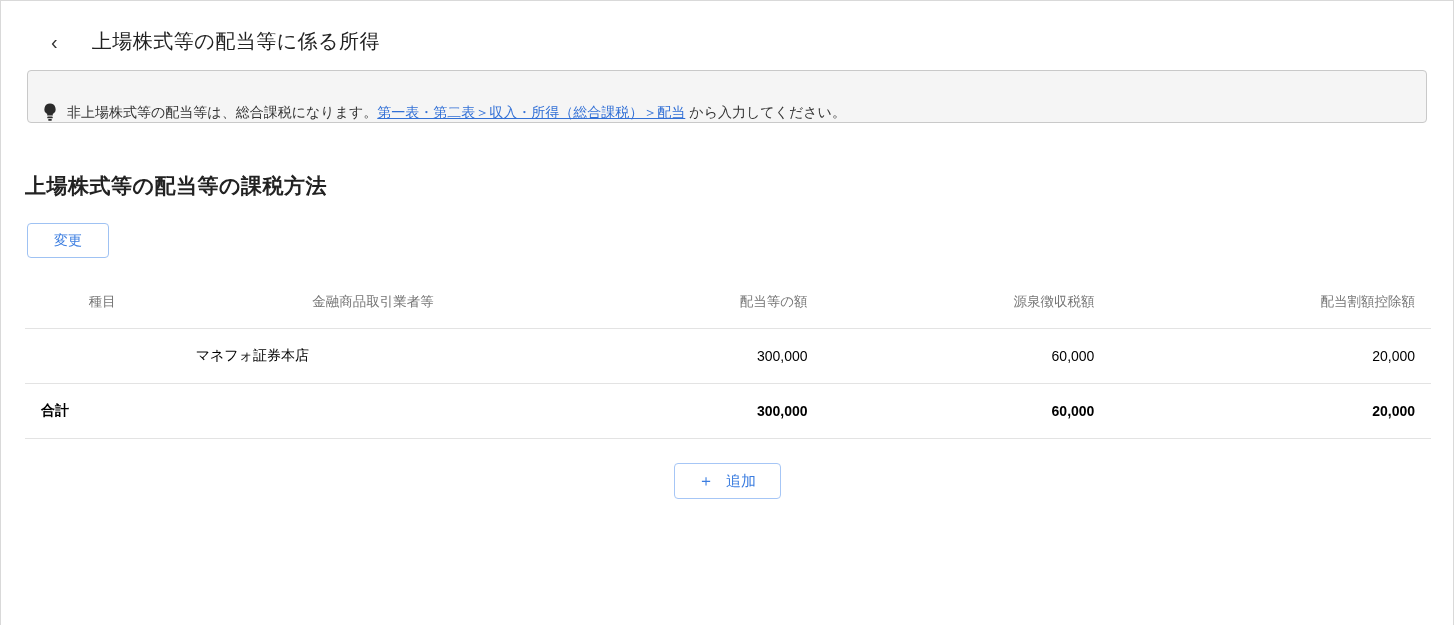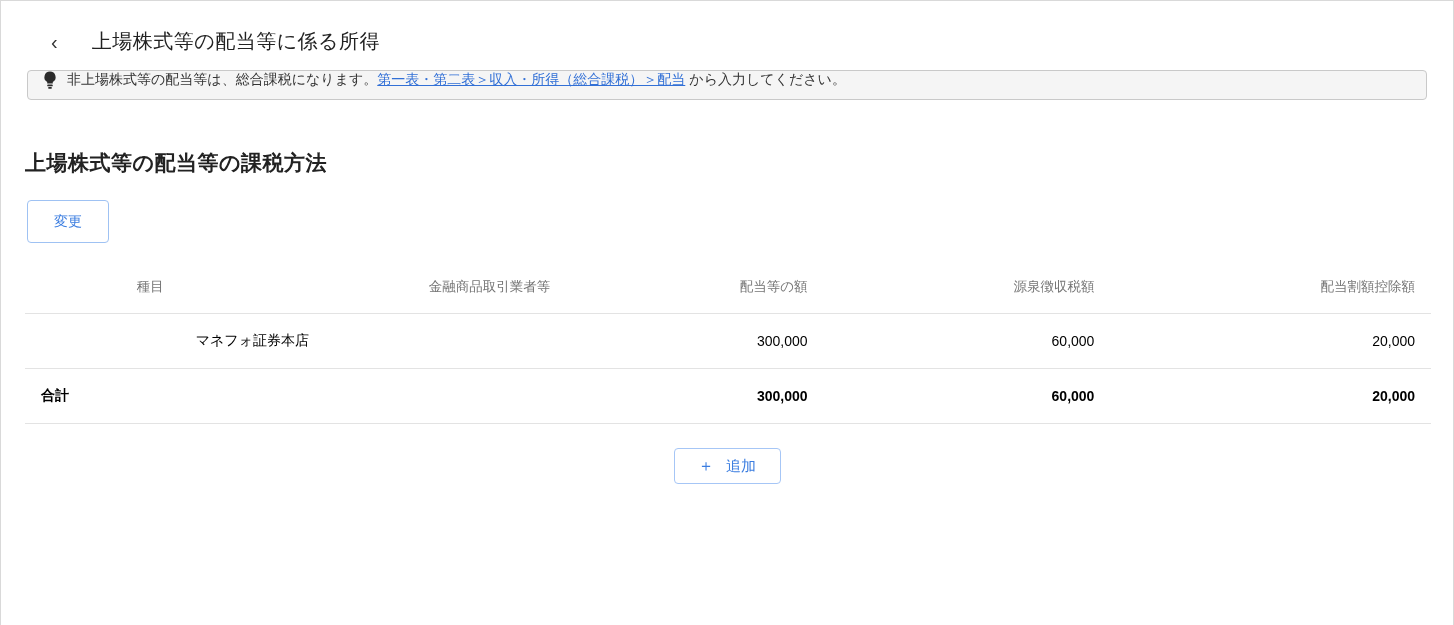--- a/index.html
+++ b/index.html
@@ -26,46 +26,46 @@
     line-height: 1; background: none; border: none;
     font-family: inherit;
   }
   .page-title {
     font-size: 20px; font-weight: 500; color: #222;
     margin-left: 34px; letter-spacing: 0.5px;
   }
   
   .notice {
     margin: 15px 26px 0 26px;
-    height: 30px;
+    height: 53px;
     background: #f5f5f5;
     border: 1px solid #c9c9c9;
     border-radius: 4px;
-    display: flex; align-items: flex-start;
+    display: flex; align-items: flex-end;
     padding: 0 15px;
     font-size: 14px;
   }
   .notice .bulb { margin-right: 10px; display: inline-flex; }
   .notice a {
     color: #3270d6; text-decoration: underline; cursor: pointer;
   }
   .notice .after-link { margin-left: 4px; }
   
   .section-heading {
     margin: 49px 24px 0 24px;
     font-size: 21px; font-weight: bold; color: #222;
     letter-spacing: 0.5px;
   }
   .method-value {
     margin: 24px 24px 0 24px;
     font-size: 22px; color: #333;
   }
   .change-btn {
     margin: 23px 0 0 26px;
-    min-width: 62px; height: 43px;
+    min-width: 62px; height: 35px;
     background: #fff;
     border: 1px solid #9fc2f3;
     border-radius: 4px;
     color: #3b7de0; font-size: 14px;
     font-family: inherit;
     cursor: pointer;
     padding: 0 26px;
     display: inline-flex; align-items: center; justify-content: center;
   }
   .section-heading-2 {
@@ -77,21 +77,21 @@
   table.accounts {
     margin: 18px 24px 0 24px;
     width: 1406px;
     border-collapse: collapse;
     table-layout: fixed;
   }
   table.accounts th {
     color: #757575; font-weight: normal; font-size: 13.5px;
     padding: 17px 16px;
     border-bottom: 1px solid #e3e3e3;
-    text-align: right;
+    text-align: center;
     white-space: nowrap;
   }
   table.accounts td {
     font-size: 14px; color: #000000;
     padding: 18px 16px;
     border-bottom: 1px solid #e3e3e3;
     white-space: nowrap;
   }
   table.accounts th.num, table.accounts td.num { text-align: right; }
   table.accounts tr.total-row td { font-weight: bold; }

